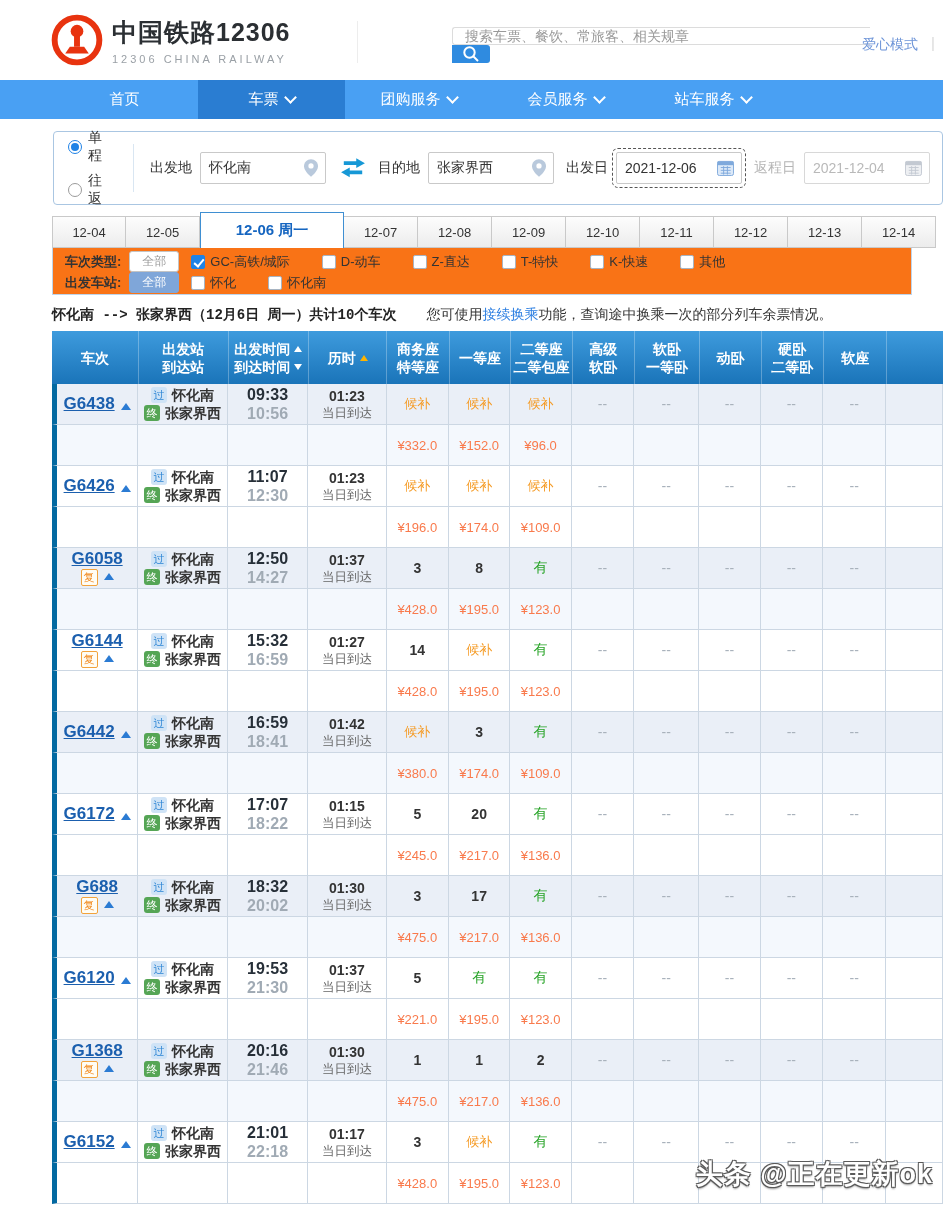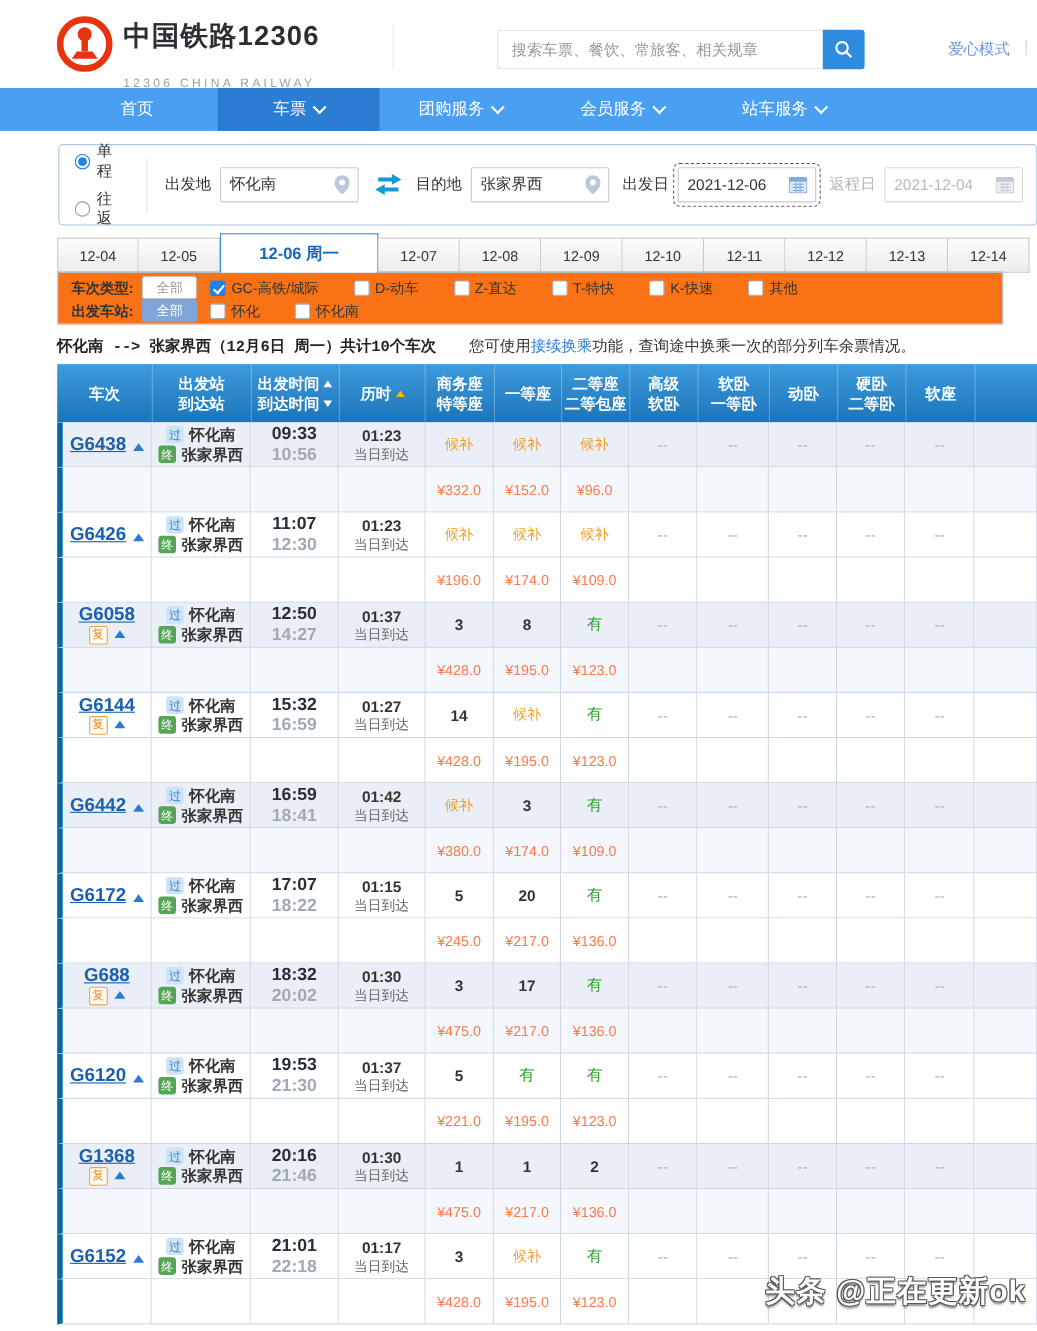--- a/index.html
+++ b/index.html
@@ -5,23 +5,23 @@
 <style>
   html,body{margin:0;padding:0;}
   body{width:943px;height:1210px;position:relative;overflow:hidden;background:#fff;
        font-family:"Liberation Sans","DejaVu Sans",sans-serif;}
 
   
   .topbar{position:absolute;left:0;top:0;width:943px;height:80px;background:#fff;}
   .logo{position:absolute;left:50px;top:13px;width:54px;height:54px;}
   .brand{position:absolute;left:112px;top:16px;}
   .brand-title{font-size:25px;font-weight:bold;color:#2b2f33;letter-spacing:1px;}
-  .brand-sub{font-size:11px;color:#9aa0a6;letter-spacing:3px;margin-top:21px;}
+  .brand-sub{font-size:11px;color:#9aa0a6;letter-spacing:3px;margin-top:4px;}
   .topbar-divider{position:absolute;left:357px;top:21px;width:1px;height:42px;background:#ededed;}
-  .searchbox{position:absolute;left:452px;top:27px;width:334px;height:36px;display:flex;}
+  .searchbox{position:absolute;left:452px;top:27px;width:418px;height:36px;display:flex;flex-direction:column;}
   .search-input{flex:1;border:1px solid #dcdcdc;border-right:none;border-radius:3px 0 0 3px;
        padding:0 12px;font-size:14px;color:#333;outline:none;background:#fff;box-sizing:border-box;height:36px;}
   .search-input::placeholder{color:#999;}
   .search-btn{width:38px;height:36px;background:#2f8be0;border:none;border-radius:0 3px 3px 0;
        display:flex;align-items:center;justify-content:center;cursor:pointer;padding:0;}
   .love-mode{position:absolute;left:862px;top:36px;font-size:14px;color:#6e95d8;cursor:pointer;}
   .love-sep{position:absolute;left:931px;top:34px;font-size:15px;color:#d9d9d9;}
 
   
   .nav{position:absolute;left:0;top:80px;width:943px;height:39px;background:#49a0f3;

